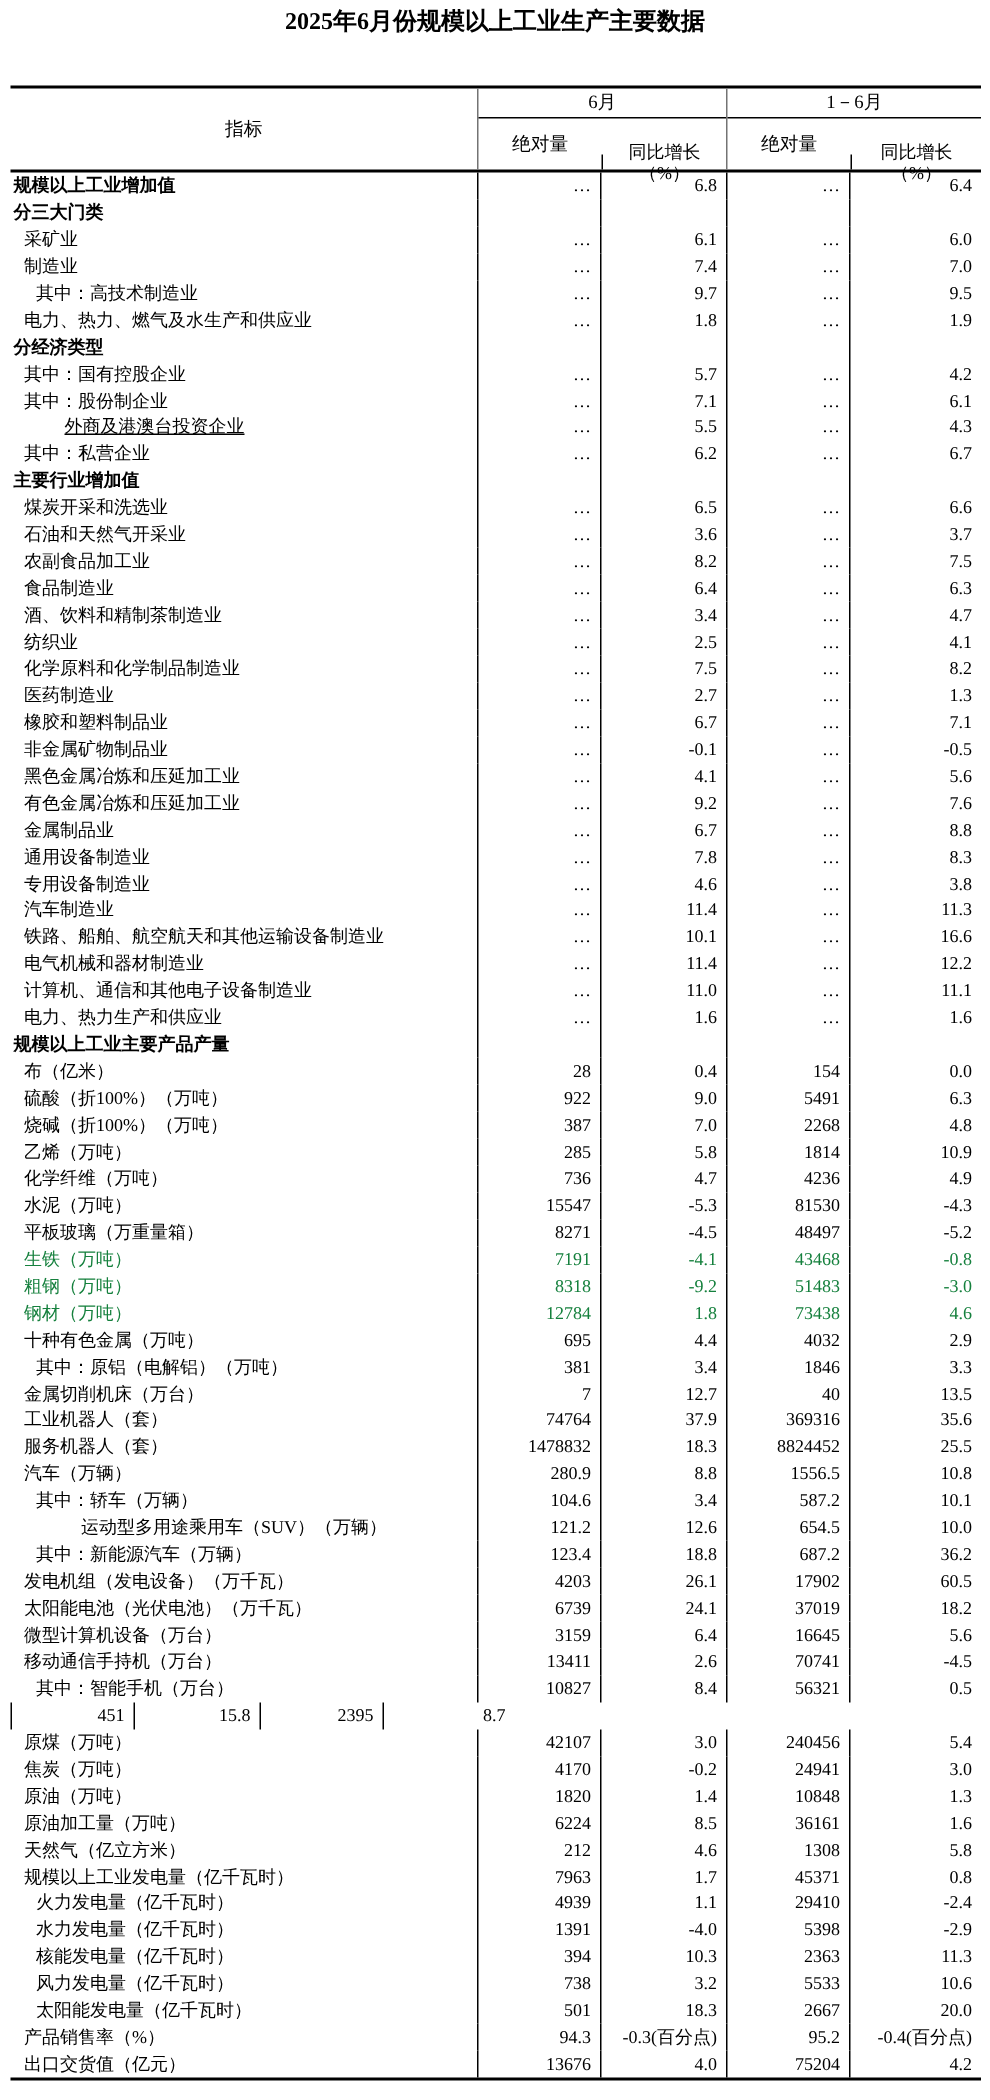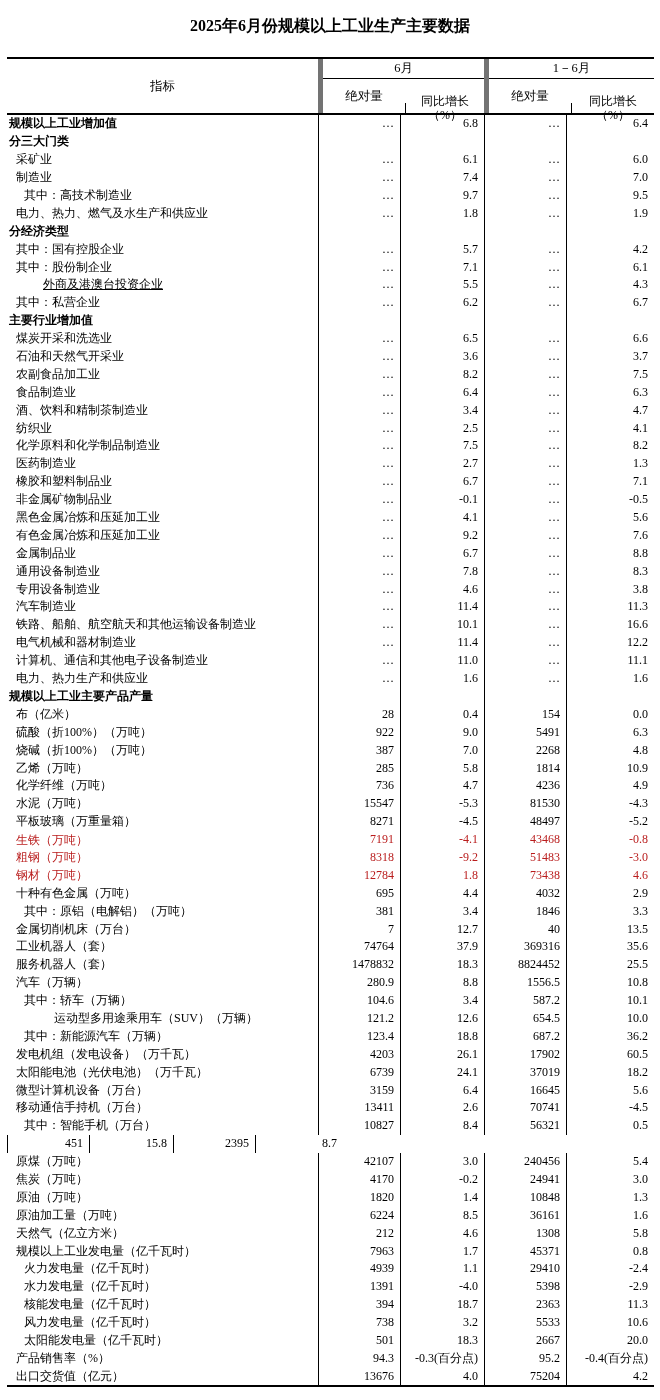--- a/index.html
+++ b/index.html
@@ -2,31 +2,31 @@
 <html><head>
 <meta charset="utf-8">
 <style>
   html,body{margin:0;padding:0;background:#fff;}
   body{
     width:660px;height:1400px;position:relative;
     font-family:"Liberation Serif","DejaVu Serif",serif;
     color:#000;
   }
   .page-title{
-    position:absolute;top:16px;left:0;width:660px;
+    position:absolute;top:4px;left:0;width:660px;
     text-align:center;font-size:16px;font-weight:bold;
   }
   .table{position:absolute;left:7px;top:57px;width:647px;}
   
   .thead{
     display:flex;border-top:2px solid #000;border-bottom:2px solid #000;
     font-size:12.5px;
   }
   .h-ind{width:311px;display:flex;align-items:center;justify-content:center;box-sizing:border-box;}
-  .h-grp{box-sizing:border-box;border-left:5px solid #737373;}
+  .h-grp{box-sizing:border-box;border-left:1px solid #737373;}
   .h-grp.g1{width:166px;}
   .h-grp.g2{width:170px;}
   .h-grp-label{height:19px;line-height:19px;text-align:center;border-bottom:1px solid #000;}
   .h-sub{display:flex;height:34px;}
   .h-abs{width:82px;display:flex;align-items:center;justify-content:center;box-sizing:border-box;}
   .h-yoy{
     flex:1;border-left:1px solid #000;box-sizing:border-box;
     display:flex;flex-direction:column;align-items:center;justify-content:center;
     line-height:14px;font-size:12px;margin-top:24px;
   }
@@ -43,21 +43,21 @@
   .c1{width:82px;}
   .c2{width:84px;}
   .c3{width:82px;}
   .c4{width:88px;}
   .ind0{padding-left:2px;}
   .ind1{padding-left:9px;}
   .ind2{padding-left:17px;}
   .ind3{padding-left:36px;text-decoration:underline;}
   .ind4{padding-left:47px;}
   
-  .row.hl{color:#b91c1c;align-items:flex-end;}
+  .row.hl{color:#15803d;}
   .row.hl::before{
     content:"";position:absolute;left:-7px;right:-6px;top:0;bottom:0;
     background:#f7b5b5;z-index:-1;
   }
 </style>
 </head>
 <body>
 
 <div class="page-title">2025年6月份规模以上工业生产主要数据</div>
 
@@ -543,21 +543,21 @@
       <div class="row">
         <div class="c0 ind2">水力发电量（亿千瓦时）</div>
         <div class="cv c1">1391</div>
         <div class="cv c2">-4.0</div>
         <div class="cv c3">5398</div>
         <div class="cv c4">-2.9</div>
       </div>
       <div class="row">
         <div class="c0 ind2">核能发电量（亿千瓦时）</div>
         <div class="cv c1">394</div>
-        <div class="cv c2">18.7</div>
+        <div class="cv c2">10.3</div>
         <div class="cv c3">2363</div>
         <div class="cv c4">11.3</div>
       </div>
       <div class="row">
         <div class="c0 ind2">风力发电量（亿千瓦时）</div>
         <div class="cv c1">738</div>
         <div class="cv c2">3.2</div>
         <div class="cv c3">5533</div>
         <div class="cv c4">10.6</div>
       </div>

